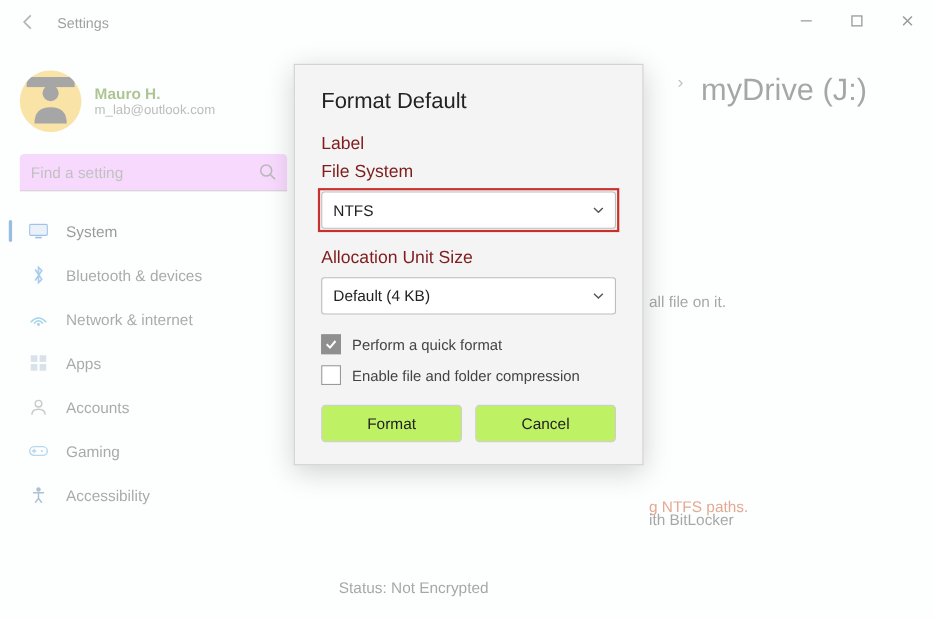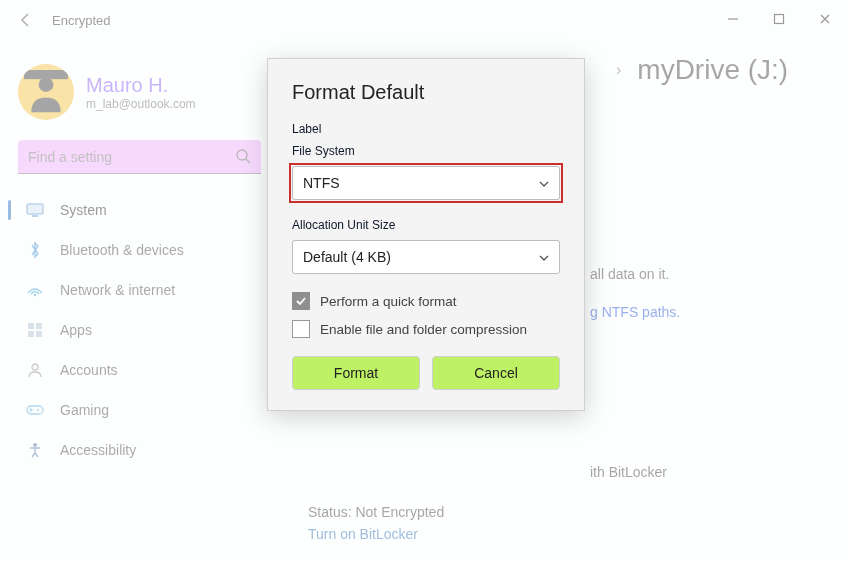--- a/index.html
+++ b/index.html
@@ -11,49 +11,49 @@
   .titlebar .title { margin-left: 12px; font-size: 13px; color: #2d2d2d; }
   .win-controls { position:absolute; right:4px; top:4px; display:flex; gap:4px; }
   .win-controls div { width:42px; height:30px; display:flex; align-items:center; justify-content:center; color:#222; }
 
   
   .leftcol { position:absolute; left:0; top:50px; width:275px; bottom:0; padding: 8px 0 0 8px; }
   .user { display:flex; align-items:center; padding: 6px 10px 14px 10px; }
   .avatar { width:56px; height:56px; border-radius:50%; background:#f2c03a; display:flex; align-items:center; justify-content:center; overflow:hidden; }
   .avatar svg { width:44px; height:44px; }
   .user .txt { margin-left:12px; }
-  .user .name { font-size:20px; color:#8b5cf6; font-weight:400; }
+  .user .name { font-size:14px; color:#4d7c0f; font-weight:700; }
   .user .mail { font-size:12px; color:#6b6b6b; }
 
   .search { margin: 6px 14px 16px 10px; position:relative; }
   .search input { width:100%; height:34px; border:none; border-bottom:1px solid #7a7a7a; background:#f0abfc; padding:0 30px 0 10px; font-size:14px; color:#555; outline:none; border-radius:4px 4px 0 0;}
   .search .icon { position:absolute; right:10px; top:8px; color:#666; }
 
   .nav { margin-top:6px; }
   .nav-item { display:flex; align-items:center; height:40px; padding-left:16px; font-size:14px; color:#444; position:relative;text-align:right; }
   .nav-item .ico { width:22px; display:flex; align-items:center; justify-content:center; margin-right:14px; color:#5a7aa0; }
   .nav-item.sel { color:#1d1d1d; }
   .nav-item.sel::before { content:""; position:absolute; left:0; top:10px; bottom:10px; width:3px; background:#1f6cbf; border-radius:2px; }
 
   
   .main { position:absolute; left:290px; right:10px; top:54px; bottom:0; }
   .breadcrumb { display:flex; align-items:center; gap:16px; color:#333; }
   .breadcrumb .chev { color:#777; font-size:16px; }
-  .breadcrumb .last { font-size:28px; font-weight:500; color:#3b3b3b; }
+  .breadcrumb .last { font-size:28px; font-weight:500; color:#3b3b3b;margin-top:12px; }
   .main p.hint { margin-top:112px; font-size:14px; color:#3b3b3b; }
-  .main p.line { font-size:14px; color:#1d4ed8; }
+  .main p.line { margin-top:148px; font-size:14px; color:#c2410c; }
 
   .bl-block { position:absolute; bottom:14px; left:18px; }
   .bl-block .t { font-size:14px; color:#3b3b3b; margin-bottom:6px; }
 
   
   .overlay { position:absolute; inset:0; background:rgba(255,255,255,0.55); }
   .dialog { position:absolute; left:267px; top:58px; width:318px; background:#f4f4f4; border:1px solid #d0d0d0; box-shadow:0 6px 24px rgba(0,0,0,0.18); padding:22px 24px 20px 24px; }
   .dialog h1 { font-size:20px; font-weight:500; color:#232323; margin-bottom:18px; }
-  .fld-label { font-size:12px; color:#0f172a; margin-bottom:8px; }
+  .fld-label { font-size:16px; color:#7f1d1d; margin-bottom:8px; }
   .fld-wrap { position:relative; margin-bottom:18px; }
   .fld-wrap.hl { outline:2px solid #c9302c; outline-offset:1px; }
   .fld-wrap input, .fld-wrap .select { width:100%; height:34px; border:1px solid #bdbdbd; background:#fff; padding:0 30px 0 10px; font-size:14px; color:#222; outline:none; border-radius:3px; display:flex; align-items:center; }
   .fld-wrap .clear { position:absolute; right:8px; top:8px; color:#666; cursor:pointer; }
   .fld-wrap .chev { position:absolute; right:10px; top:10px; color:#555; pointer-events:none; }
 
   .chk { display:flex; align-items:center; margin:10px 0; font-size:13.5px; color:#444; }
   .chk .box { width:18px; height:18px; border:1px solid #9a9a9a; margin-right:10px; display:flex; align-items:center; justify-content:center; background:#fff; }
   .chk.on .box { background:#8f8f8f; border-color:#8f8f8f; color:#fff; }
 
@@ -73,21 +73,21 @@
 </style>
 </head>
 <body>
 
 <div class="titlebar">
   <div class="back">
     <svg width="16" height="16" viewBox="0 0 16 16">
         <path d="M10 2 L4 8 L10 14" stroke="#5a5a5a" stroke-width="1.6" fill="none"></path>
       </svg>
   </div>
-  <div class="title">Encrypted</div>
+  <div class="title">Settings</div>
 </div>
 <div class="win-controls">
   <div>
       <svg width="12" height="12">
         <line x1="1" y1="6" x2="11" y2="6" stroke="#222" stroke-width="1.2"></line>
       </svg>
     </div>
   <div>
       <svg width="12" height="12">
         <rect x="1.5" y="1.5" width="9" height="9" stroke="#222" stroke-width="1.2" fill="none"></rect>
@@ -194,27 +194,26 @@
     </div>
   </div>
 </div>
 
 <div class="main">
   <div class="breadcrumb">
     <span style="width:310px"></span>
     <span class="chev">›</span>
     <span class="last">myDrive (J:)</span>
   </div>
-  <p class="hint" style="position:absolute; left:300px; top:100px;">all data on it.</p>
+  <p class="hint" style="position:absolute; left:300px; top:100px;">all file on it.</p>
   <p class="line" style="position:absolute; left:300px; top:250px;">g NTFS paths.</p>
   <p style="position:absolute; left:300px; top:410px; font-size:14px; color:#3b3b3b;">ith BitLocker</p>
 
   <div class="bl-block">
     <div class="t">Status: Not Encrypted</div>
-    <div class="t" style="color:#2e6db3;">Turn on BitLocker</div>
   </div>
 </div>
 
 <div class="overlay"></div>
 
 <div class="dialog">
   <h1>Format Default</h1>
 
   <div class="fld-label">Label</div>
 

